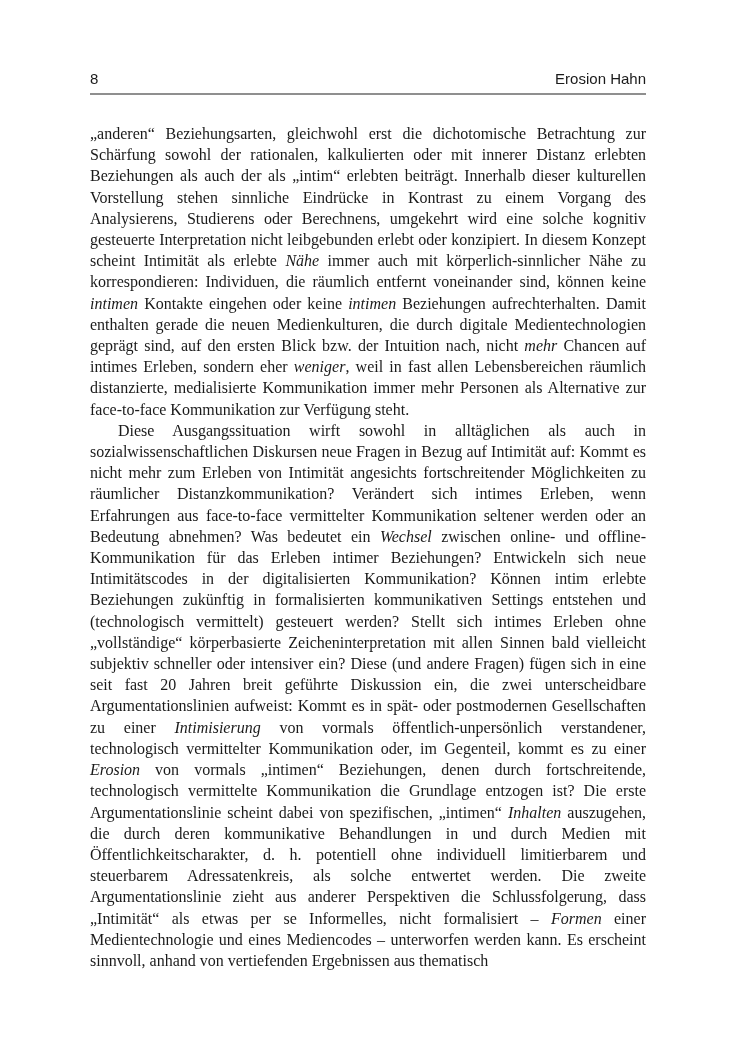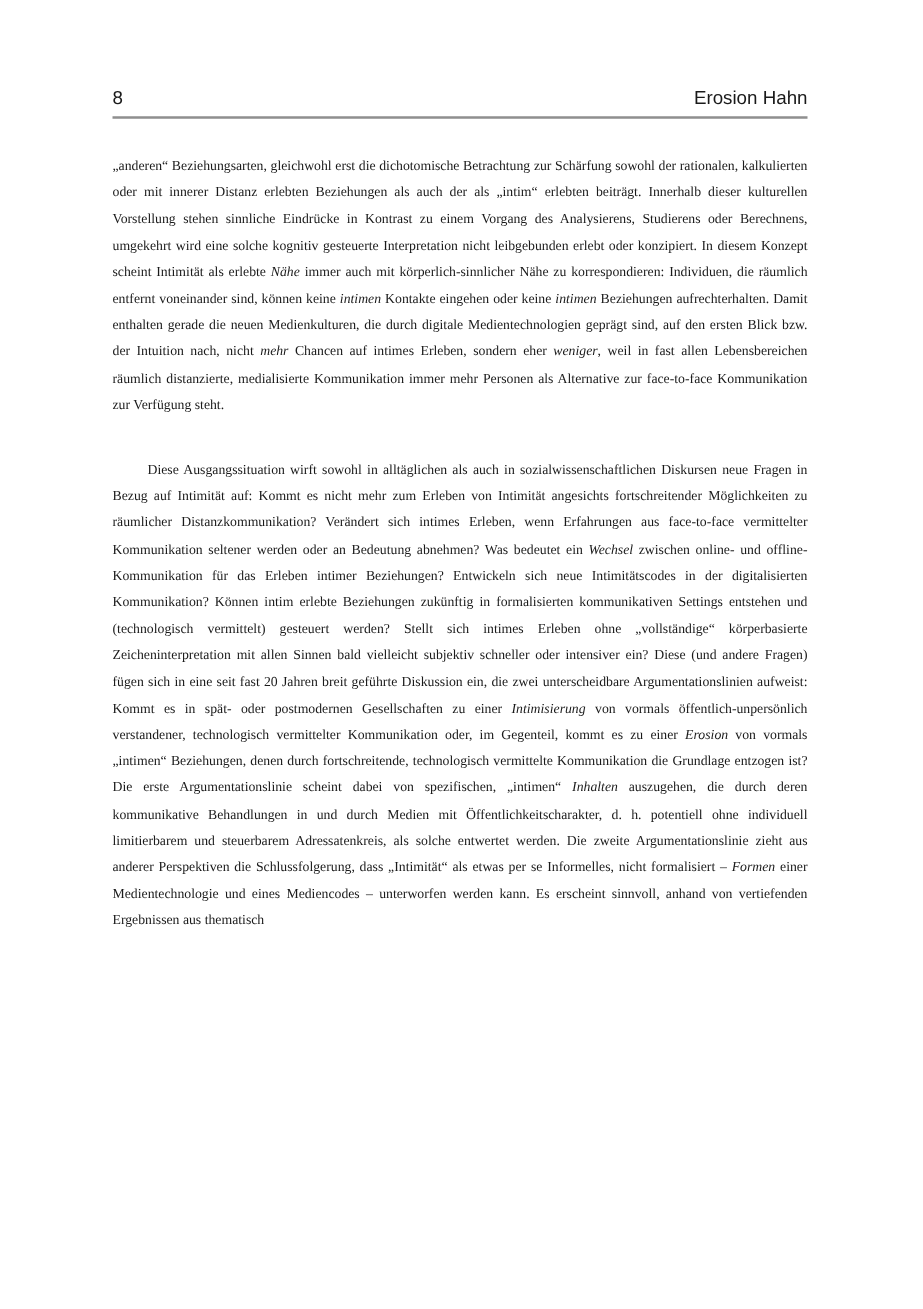--- a/index.html
+++ b/index.html
@@ -39,34 +39,33 @@
     width: 556px;
     height: 2px;
     background: var(--rule-color, #8f8f8f);
   }
   .body-text {
     position: absolute;
     top: 123px;
     left: 90px;
     width: 556px;
     font-family: "Liberation Serif", "DejaVu Serif", serif;
-    font-size: 11px;
+    font-size: 16px;
     line-height: 21.2px;
     color: var(--text-color, #1a1a1a);
     text-align: justify;
     hyphens: auto;
     -webkit-hyphens: auto;
   }
   .body-text p {
     margin: 0;
     padding: 0;
   }
   .body-text p.indent {
     text-indent: 28px;
-    margin-top: 31px;
   }
   .body-text em {
     font-style: italic;
   }
 </style>
 </head>
 <body>
 
 <div class="page">
   <header class="running-head">

